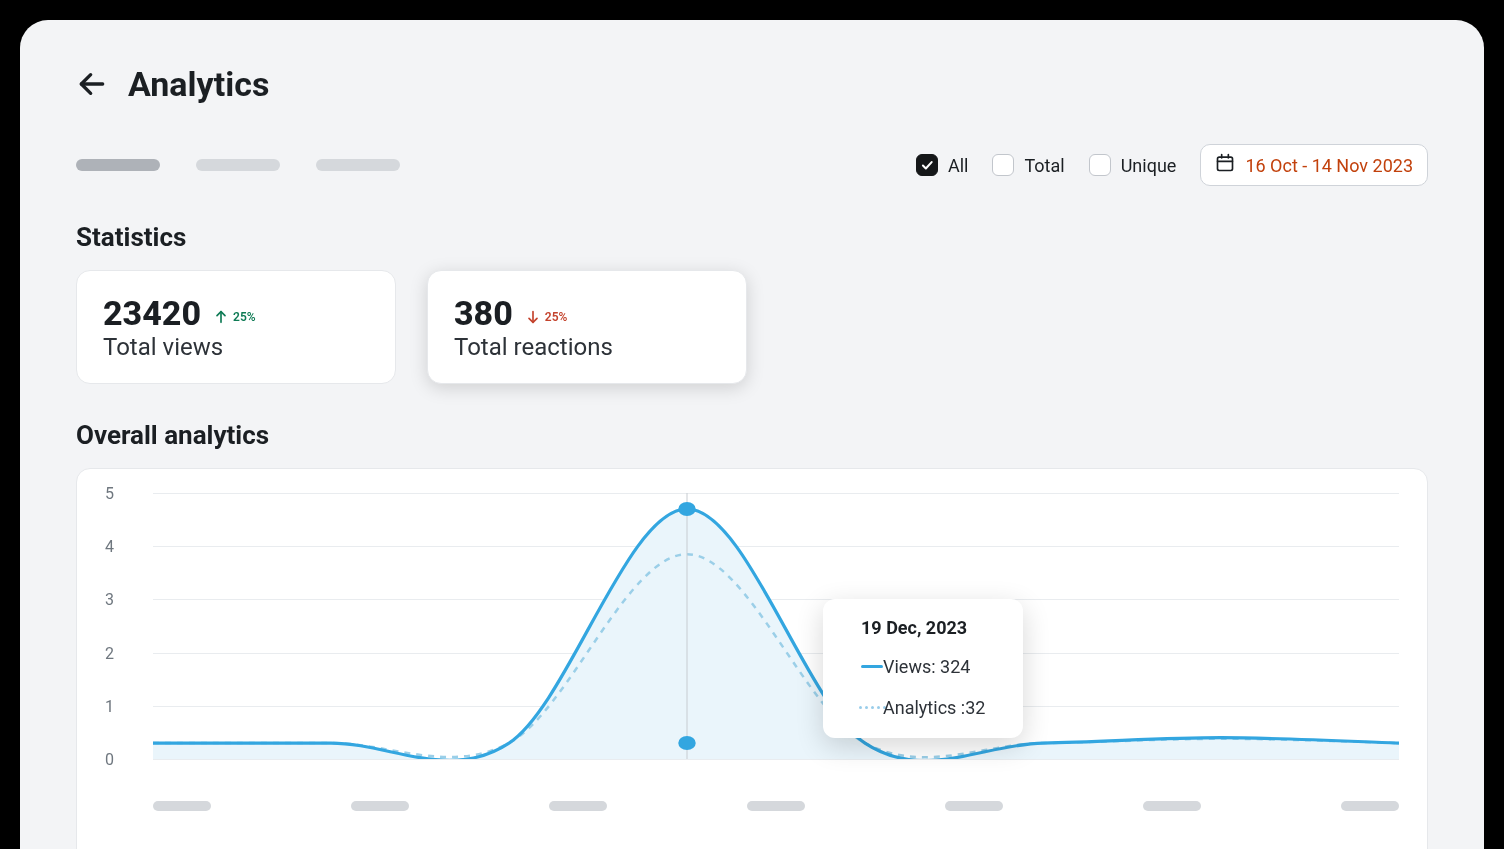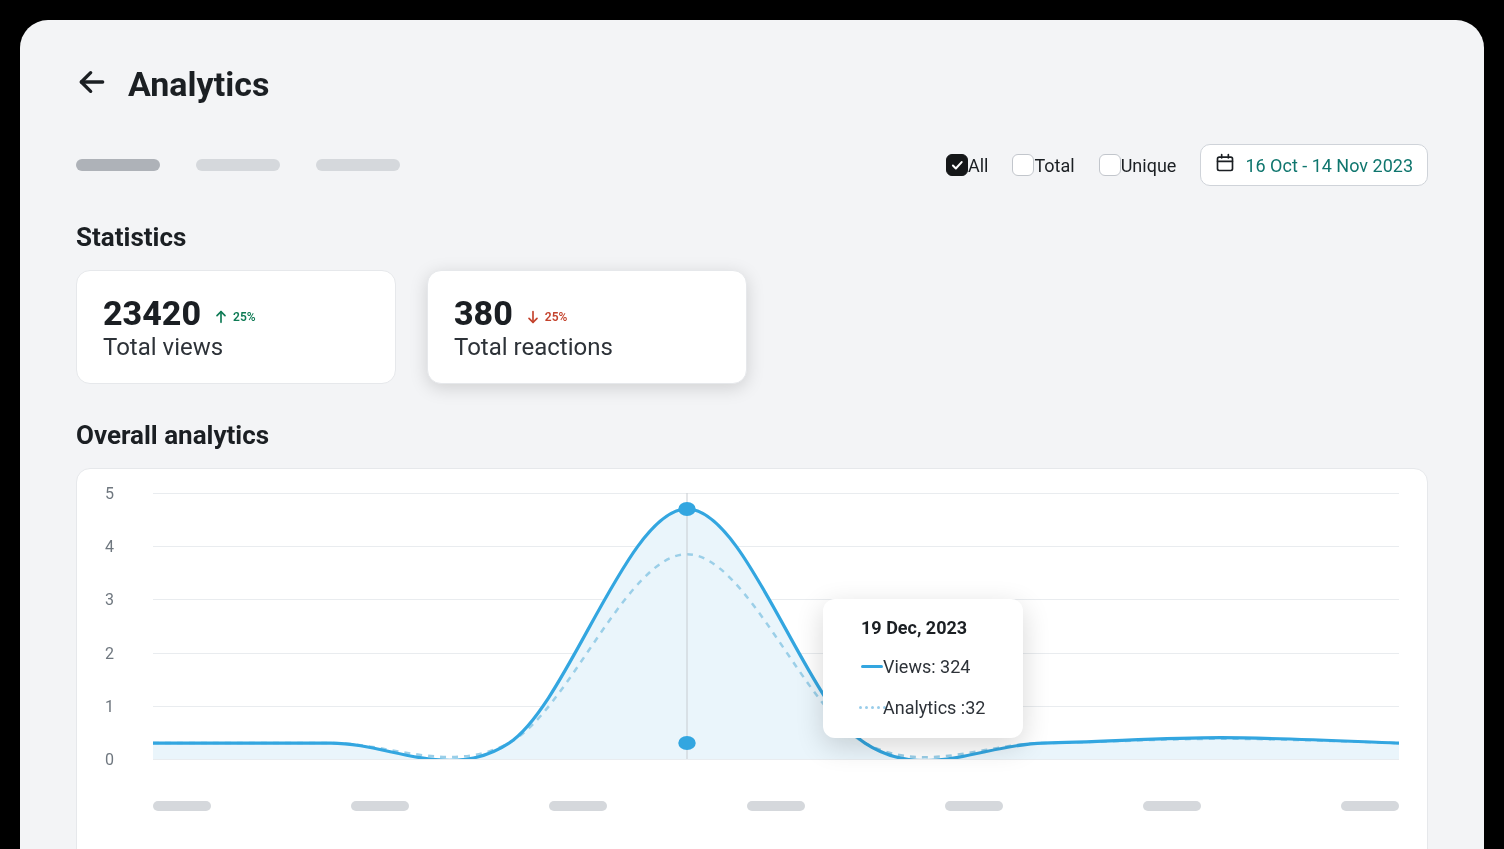--- a/index.html
+++ b/index.html
@@ -6,45 +6,45 @@
   html, body { width: 1504px; height: 849px; font-family: -apple-system, BlinkMacSystemFont, "Segoe UI", Roboto, Helvetica, Arial, sans-serif; }
   body { background: #000; }
   .frame {
     position: absolute;
     left: 20px; top: 20px; right: 20px; bottom: 0;
     background: #f3f4f6;
     border-radius: 28px 28px 0 0;
     padding: 44px 56px 0 56px;
     overflow: hidden;
   }
-  .header { display: flex; align-items: center; gap: 20px; }
+  .header { display: flex; align-items: flex-end; gap: 20px; }
   .header svg { width: 32px; height: 32px; }
   .header h1 { font-size: 34px; font-weight: 700; color: #1b1f23; }
   .bar-row {
     display: flex; align-items: center; justify-content: space-between;
     margin-top: 40px;
   }
   .tabs-skel { display: flex; gap: 36px; }
   .skel { background: #d5d8dc; border-radius: 999px; height: 12px; width: 84px; }
   .skel.active { background: #aeb2b8; }
   .controls { display: flex; align-items: center; gap: 24px; }
-  .chk { display: flex; align-items: center; cursor: pointer; }
+  .chk { display: flex; align-items: center; gap: 10px; cursor: pointer; }
   .chk .box {
     width: 22px; height: 22px; border-radius: 6px;
     border: 1.5px solid #c2c6cc; display: inline-flex; align-items: center; justify-content: center;
     background: #fff;
   }
   .chk.checked .box { background: #151719; border-color: #151719; }
   .chk.checked svg { display: block; }
   .chk svg { display: none; width: 14px; height: 14px; }
   .chk span { font-size: 18px; color: #1b1f23; }
   .date-pill {
     display: inline-flex; align-items: center; gap: 10px;
     border: 1px solid #cfd3d9; background: #fff; border-radius: 10px;
-    padding: 8px 14px; font-size: 18px; color: #0f766e; cursor: pointer;
+    padding: 8px 14px; font-size: 18px; color: #c2410c; cursor: pointer;
   }
   .date-pill svg { width: 20px; height: 20px; }
 
   .section-title { font-size: 26px; font-weight: 700; color: #1b1f23; margin-top: 36px; }
 
   .stats-row { display: flex; gap: 31px; margin-top: 18px; }
   .stat-card {
     background: #fff; border: 1px solid #e6e8eb; border-radius: 14px;
     padding: 22px 26px; width: 320px;
   }

